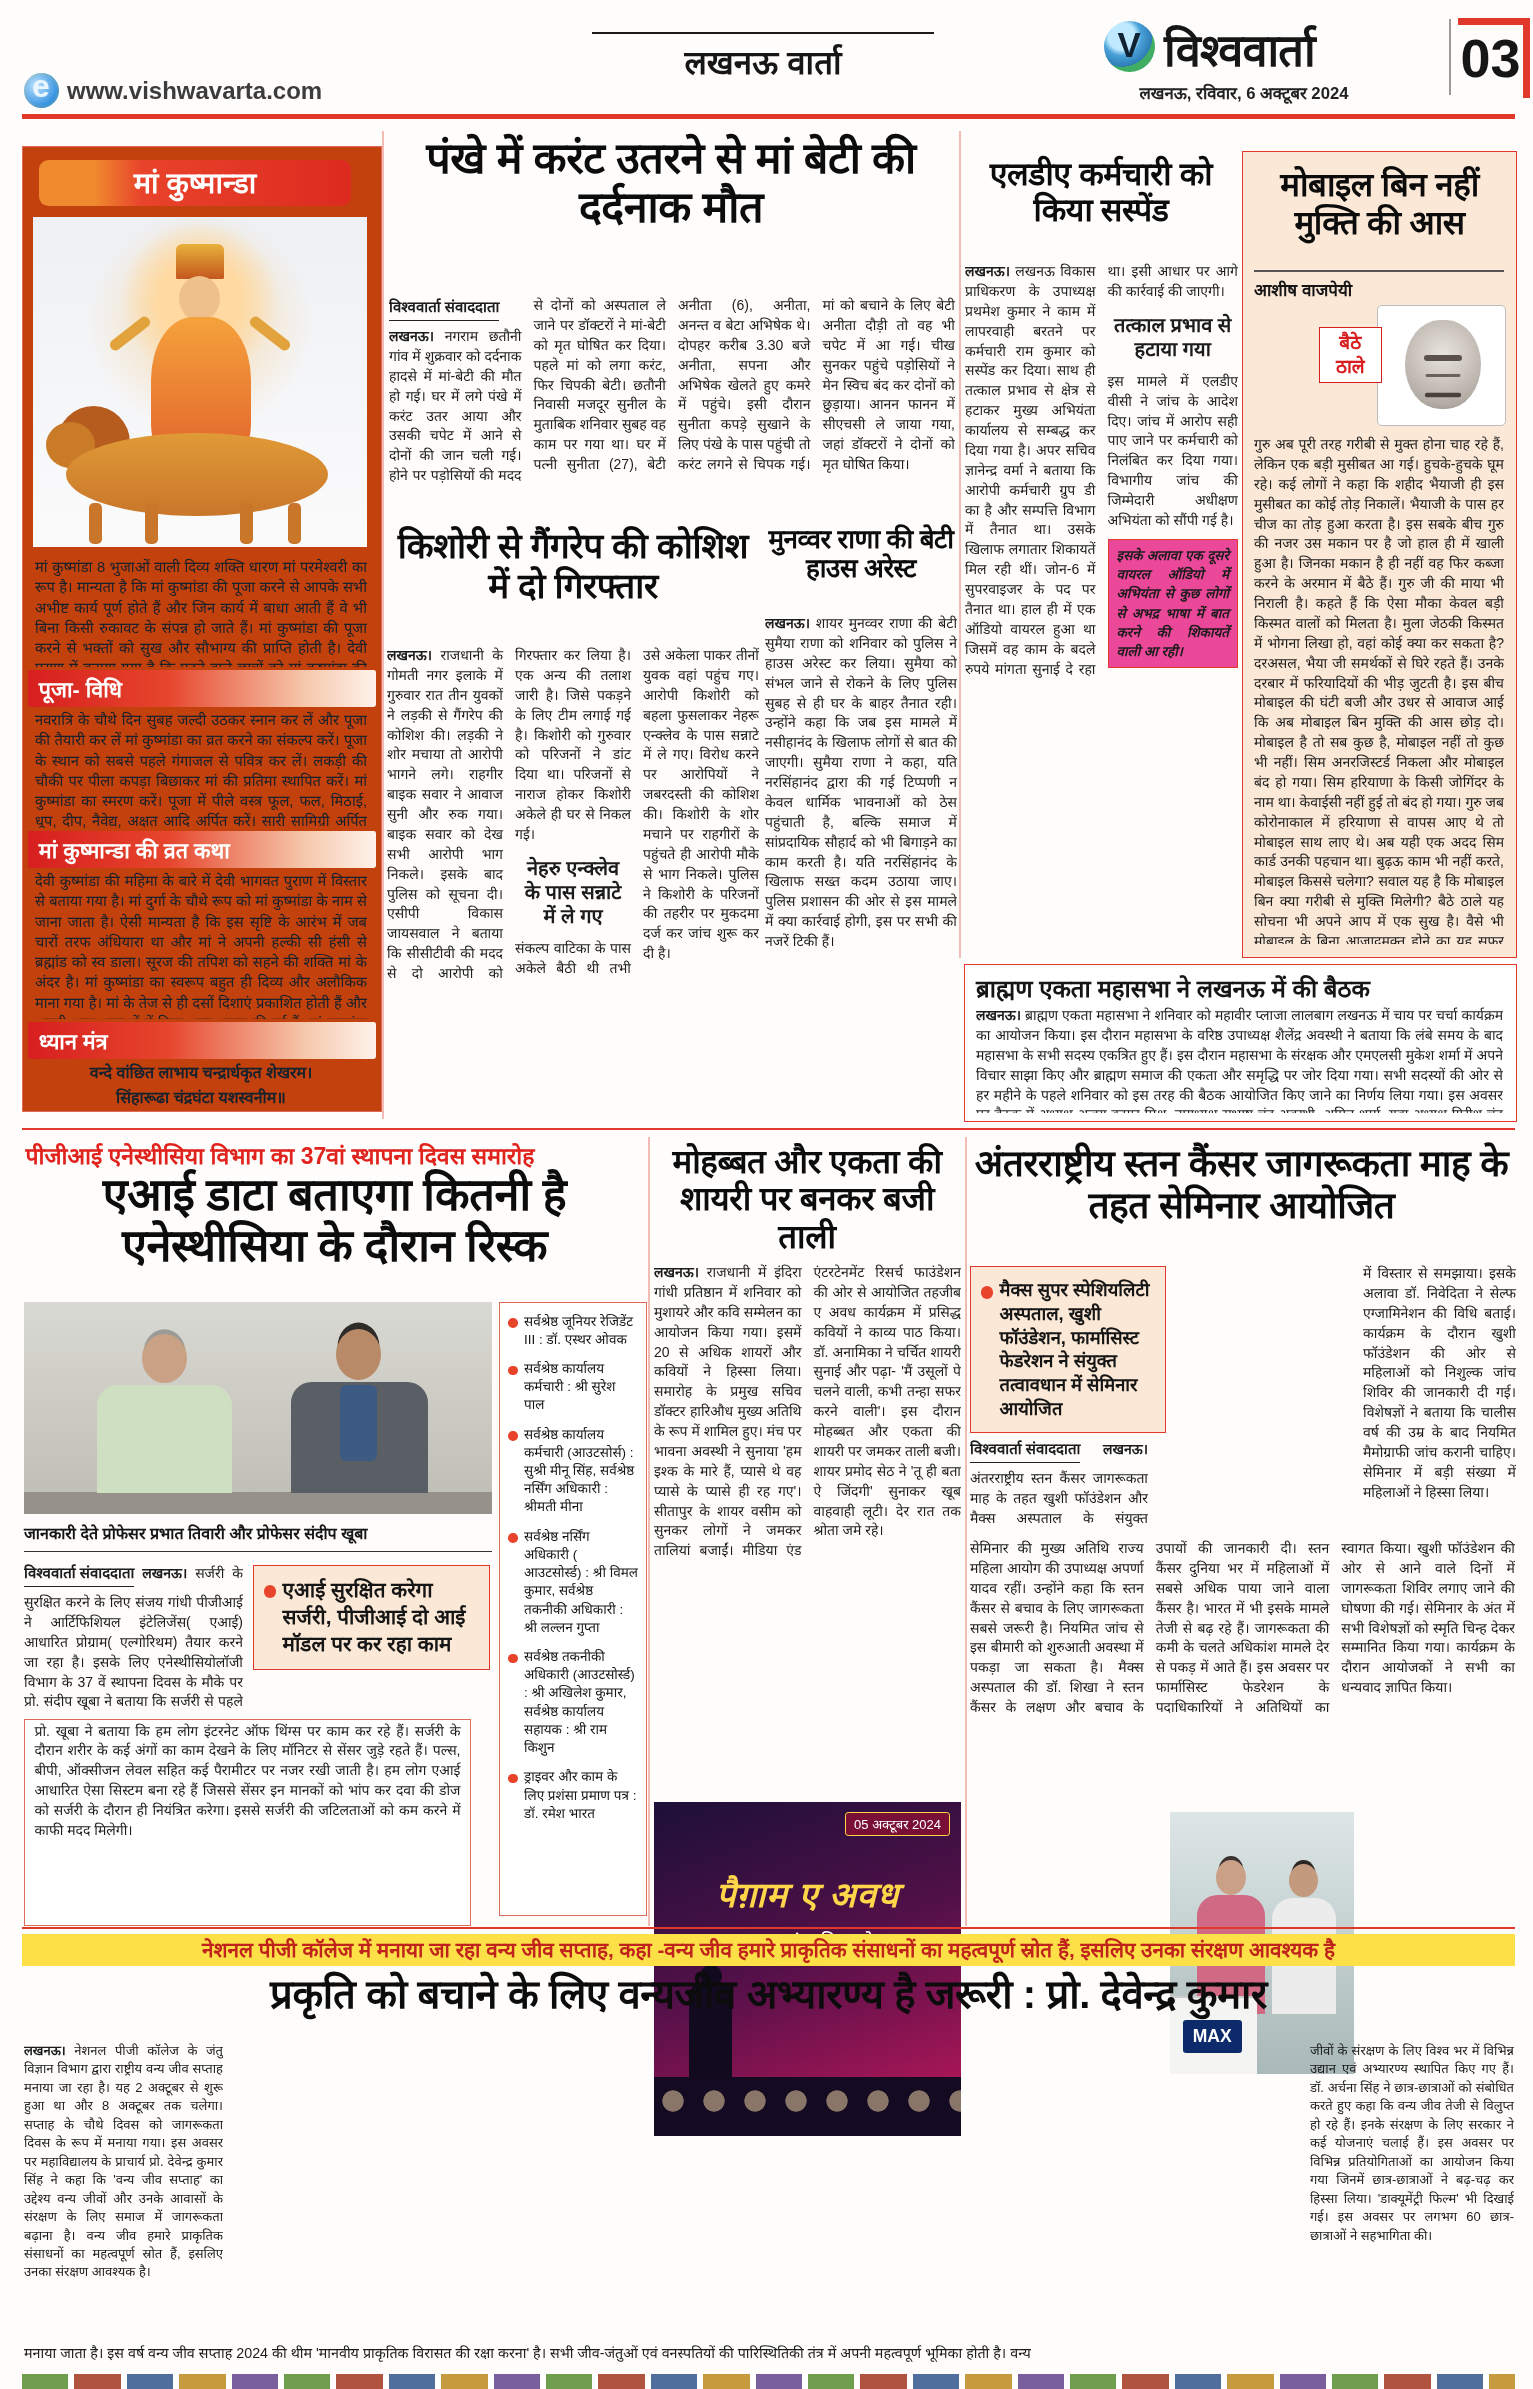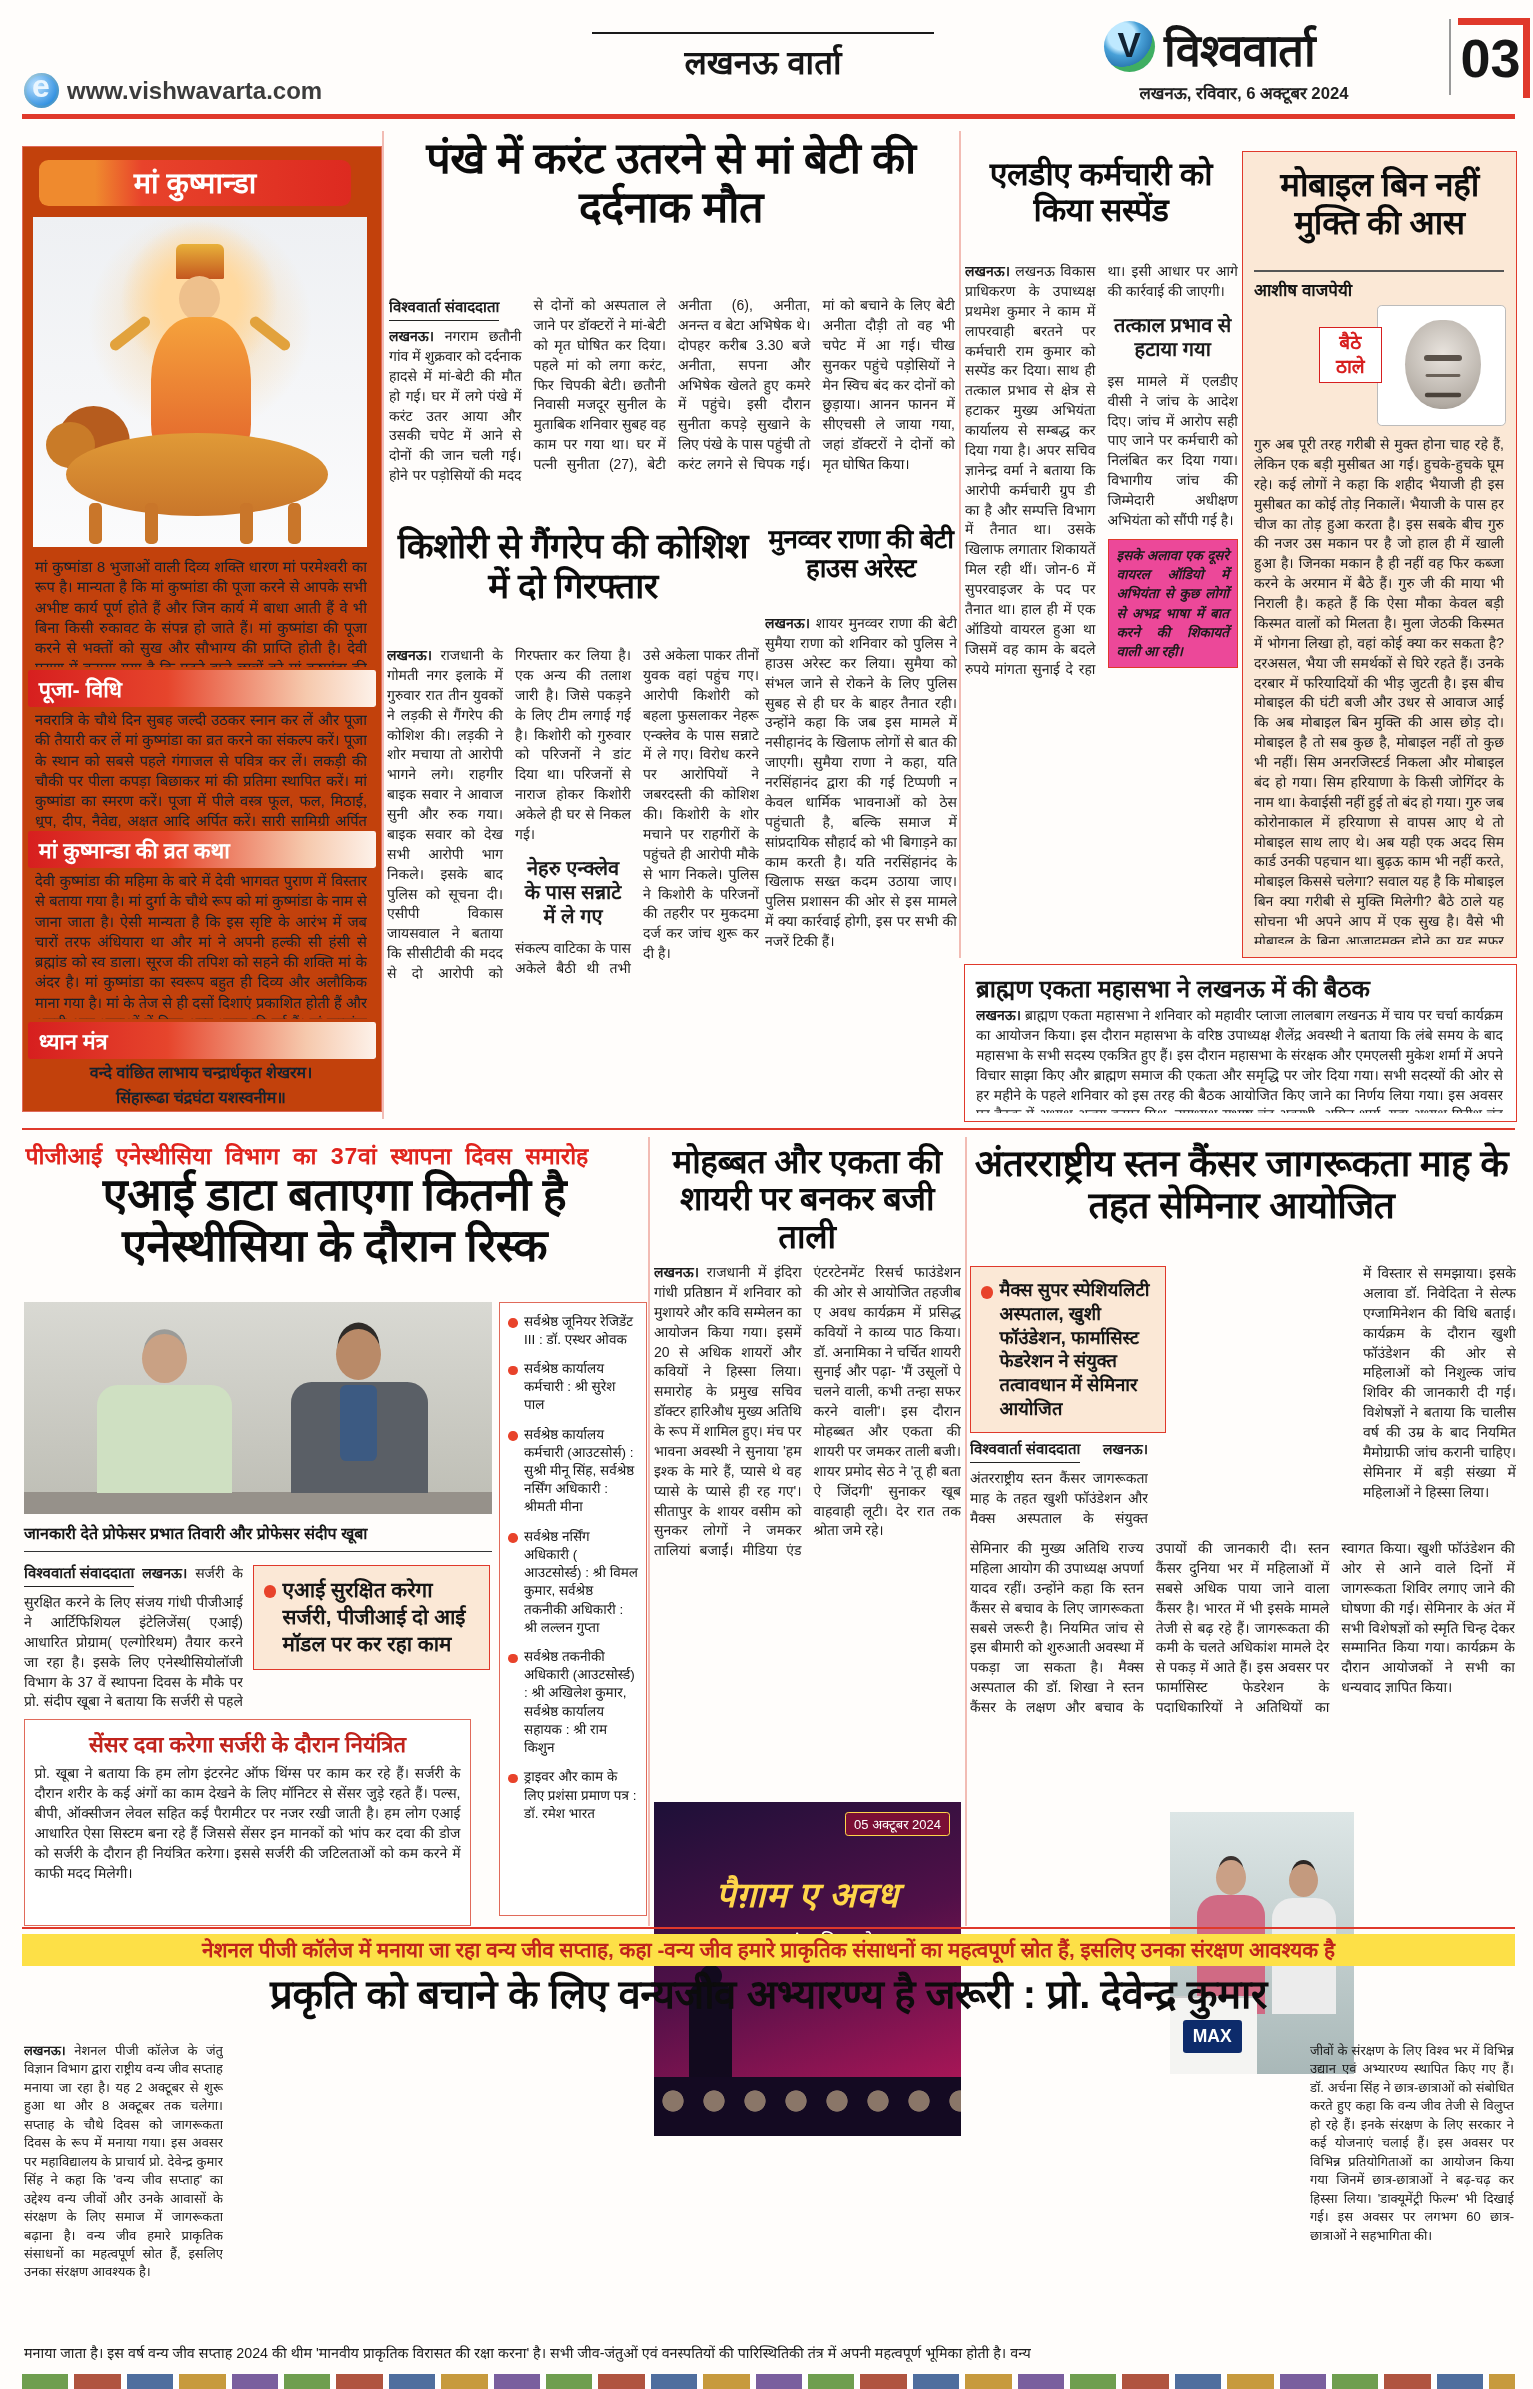--- a/index.html
+++ b/index.html
@@ -32,21 +32,21 @@
   .kbanner{background:linear-gradient(90deg,#ef8a2e 0 56px,#e8432b 103px,#dd2a20);border-radius:9.5px;color:#fff;font-size:29px;font-weight:bold;text-align:center;line-height:1.6;}
   .k-art{background:
       radial-gradient(circle at 50% 32%, rgba(250,190,100,.5), rgba(250,190,100,0) 40%),
       linear-gradient(180deg,#eef0f3,#fbfbfc);overflow:hidden;}
   .sbanner{background:linear-gradient(90deg,#d71f1f 0%,#e6452c 40%,#f6c9ad 80%,#fdf2ea 100%);color:#fff;font-weight:bold;font-size:21.5px;padding:4px 11px;border-radius:2.4px;}
   .kp{font-size:14.7px;line-height:1.38;color:#17212b;}
   .mantra{font-size:16px;font-weight:bold;color:#15222e;text-align:center;line-height:1.55;}
   
   .peachbox{background:#fbe8d6;border:1.6px solid #e0392b;}
   .redborder{border:1.6px solid #e06a5a;}
-  .kicker{color:#e0231c;font-weight:bold;font-family:Liberation Mono, monospace;}
+  .kicker{color:#e0231c;font-weight:bold;}
   .qbox{background:#ec4899;border:1.2px solid #e0392b;padding:6.4px 8px;font-style:italic;font-weight:bold;margin-top:8px;break-inside:avoid;font-size:13.5px;}
   .vline{position:absolute;width:1.6px;background:#f2bcb4;}
   
   .awards{list-style:none;margin:0;padding:9.5px 8px;font-size:13.5px;line-height:1.35;}
   .awards li{margin-bottom:11px;padding-left:16px;position:relative;text-align:left;}
   .awards li::before{content:"";position:absolute;left:0;top:5.6px;width:9.5px;height:9.5px;border-radius:50%;background:#e8432b;}
   .hibox{display:flex;gap:6.4px;padding:11px 9.5px;font-size:20.7px;font-weight:bold;line-height:1.3;}
   .hibox .dot{flex:0 0 12.7px;width:12.7px;height:12.7px;border-radius:50%;background:#e8432b;margin-top:8px;}
   
   .photo-prof{background:linear-gradient(#d9d9d3,#bdbdb4);overflow:hidden;position:relative;}
@@ -192,21 +192,20 @@
     <ul class="awards">
       <li>सर्वश्रेष्ठ जूनियर रेजिडेंट III : डॉ. एस्थर ओवक</li>
       <li>सर्वश्रेष्ठ कार्यालय कर्मचारी : श्री सुरेश पाल</li>
       <li>सर्वश्रेष्ठ कार्यालय कर्मचारी (आउटसोर्स) : सुश्री मीनू सिंह, सर्वश्रेष्ठ नर्सिंग अधिकारी : श्रीमती मीना</li>
       <li>सर्वश्रेष्ठ नर्सिंग अधिकारी ( आउटसोर्स्ड) : श्री विमल कुमार, सर्वश्रेष्ठ तकनीकी अधिकारी : श्री लल्लन गुप्ता</li>
       <li>सर्वश्रेष्ठ तकनीकी अधिकारी (आउटसोर्स्ड) : श्री अखिलेश कुमार, सर्वश्रेष्ठ कार्यालय सहायक : श्री राम किशुन</li>
       <li>ड्राइवर और काम के लिए प्रशंसा प्रमाण पत्र : डॉ. रमेश भारत</li>
     </ul>
   </div>
   <div class="abs redborder" style="left:24px;top:1719px;width:445px;height:205px;background:#fff;">
-    <div class="ctr" style="font-size:22px;font-weight:bold;color:#c0231c;padding:8px 6.4px 4.8px 6.4px;">सेंसर दवा करेगा सर्जरी के दौरान नियंत्रित</div>
     <div class="body-txt jt" style="padding:1.6px 9.5px;height:137px;">प्रो. खूबा ने बताया कि हम लोग इंटरनेट ऑफ थिंग्स पर काम कर रहे हैं। सर्जरी के दौरान शरीर के कई अंगों का काम देखने के लिए मॉनिटर से सेंसर जुड़े रहते हैं। पल्स, बीपी, ऑक्सीजन लेवल सहित कई पैरामीटर पर नजर रखी जाती है। हम लोग एआई आधारित ऐसा सिस्टम बना रहे हैं जिससे सेंसर इन मानकों को भांप कर दवा की डोज को सर्जरी के दौरान ही नियंत्रित करेगा। इससे सर्जरी की जटिलताओं को कम करने में काफी मदद मिलेगी।</div>
   </div>
 
   <div class="vline" style="left:648px;top:1137px;height:789px;"></div>
   <div class="abs hl" style="left:652px;top:1143px;width:310px;font-size:33px;">मोहब्बत और एकता की शायरी पर बनकर बजी ताली</div>
   <div class="abs body-txt jt cols2" style="left:654px;top:1263px;width:307px;height:318px;">
     <span class="dl">लखनऊ।</span>
     <span>राजधानी में इंदिरा गांधी प्रतिष्ठान में शनिवार को मुशायरे और कवि सम्मेलन का आयोजन किया गया। इसमें 20 से अधिक शायरों और कवियों ने हिस्सा लिया। समारोह के प्रमुख सचिव डॉक्टर हारिऔध मुख्य अतिथि के रूप में शामिल हुए। मंच पर भावना अवस्थी ने सुनाया 'हम इश्क के मारे हैं, प्यासे थे वह प्यासे के प्यासे ही रह गए'। सीतापुर के शायर वसीम को सुनकर लोगों ने जमकर तालियां बजाईं। मीडिया एंड एंटरटेनमेंट रिसर्च फाउंडेशन की ओर से आयोजित तहजीब ए अवध कार्यक्रम में प्रसिद्ध कवियों ने काव्य पाठ किया। डॉ. अनामिका ने चर्चित शायरी सुनाई और पढ़ा- 'मैं उसूलों पे चलने वाली, कभी तन्हा सफर करने वाली'। इस दौरान मोहब्बत और एकता की शायरी पर जमकर ताली बजी। शायर प्रमोद सेठ ने 'तू ही बता ऐ जिंदगी' सुनाकर खूब वाहवाही लूटी। देर रात तक श्रोता जमे रहे।</span>
   </div>
   <div class="abs poster" style="left:654px;top:1590px;width:307px;height:334px;">

